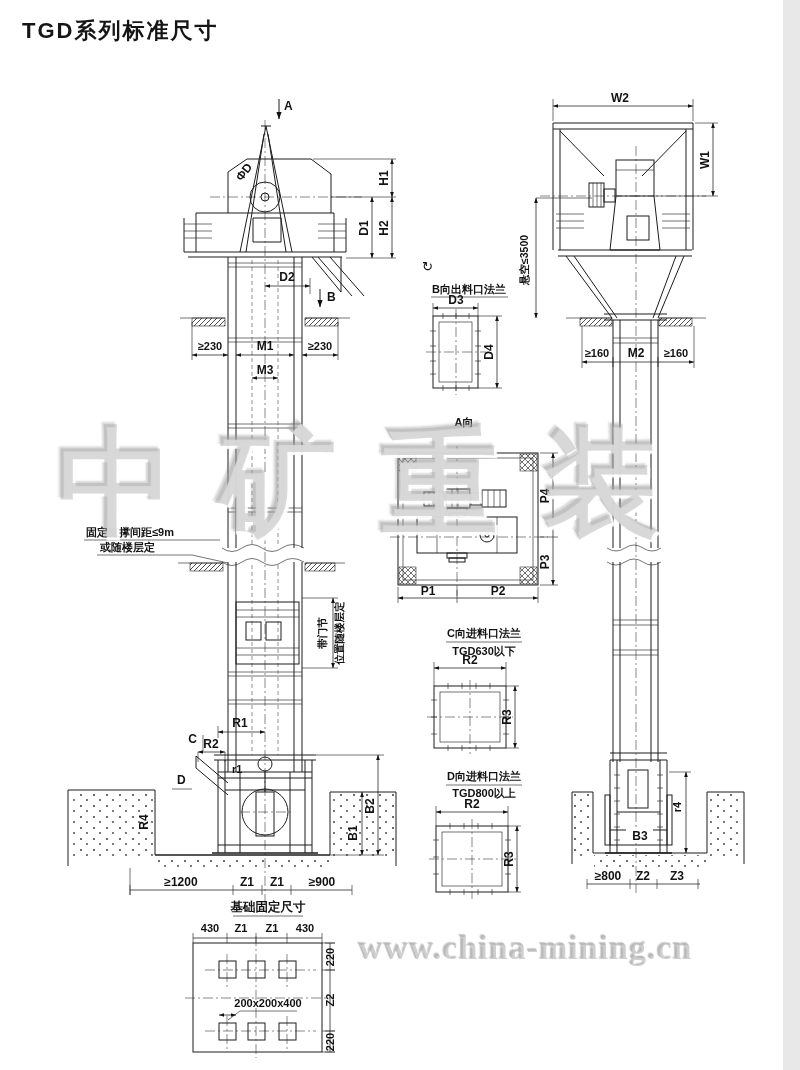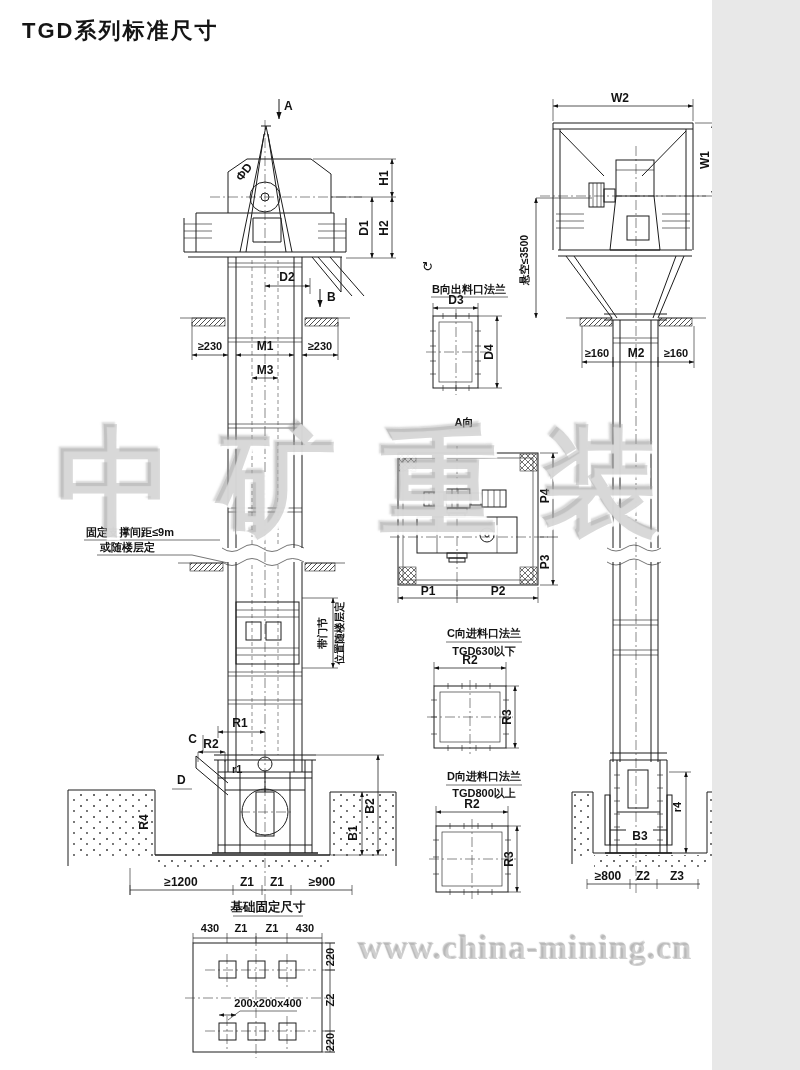--- a/index.html
+++ b/index.html
@@ -1,16 +1,16 @@
 <!DOCTYPE html>
 <html><head>
 <meta charset="utf-8">
 <style>
   html,body{margin:0;padding:0;background:#e8e8e8;}
-  .stage{position:relative;width:712px;height:1070px;background:#ffffff;overflow:hidden;
+  .stage{position:relative;width:783px;height:1070px;background:#ffffff;overflow:hidden;
          font-family:"Liberation Sans","DejaVu Sans",sans-serif;}
   .title{position:absolute;left:22px;top:16px;font-size:22px;font-weight:700;
          letter-spacing:2px;color:#151515;}
   svg{position:absolute;left:0;top:0;}
   svg text{fill:#121212;font-family:"Liberation Sans","DejaVu Sans",sans-serif;}
   .lbl{font-size:12px;font-weight:600;}
   .sm{font-size:11px;font-weight:600;}
   .zh{font-size:11px;font-weight:700;}
   .zhs{font-size:10.5px;font-weight:700;}
   .tt{font-size:12.5px;font-weight:700;}

